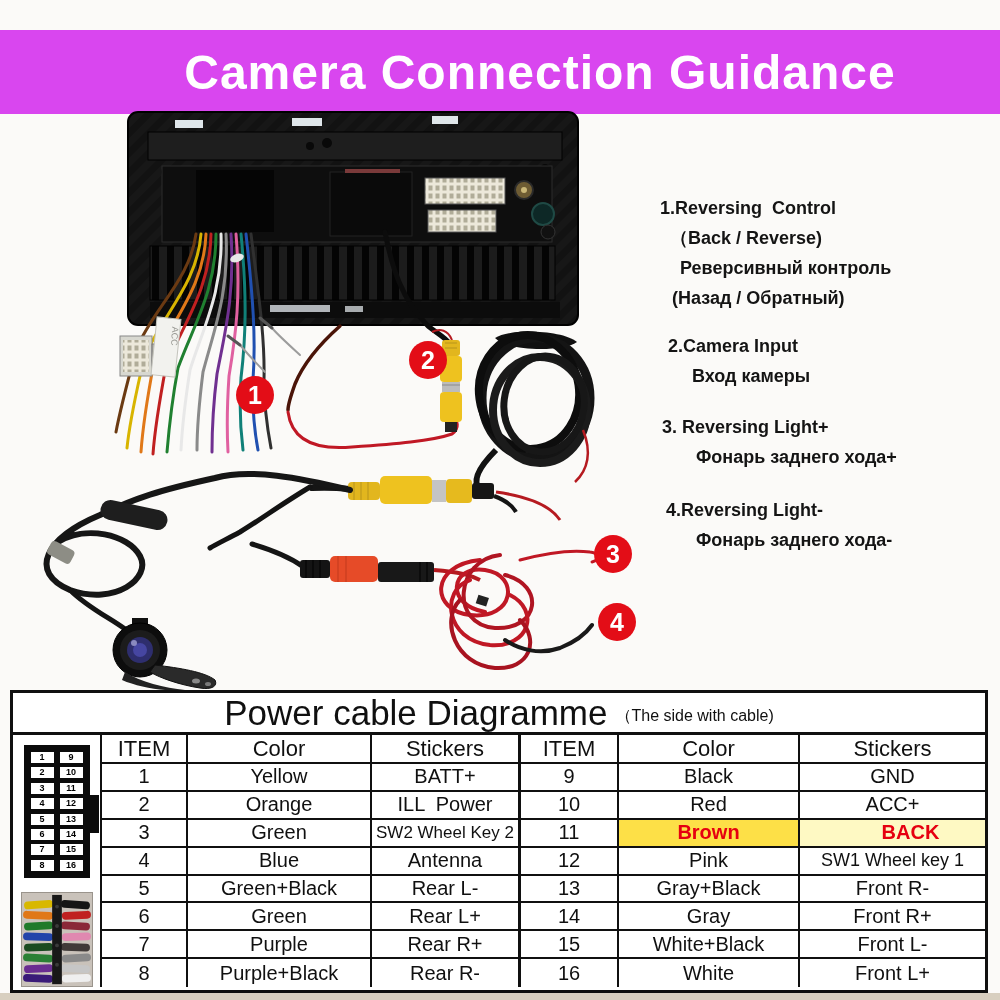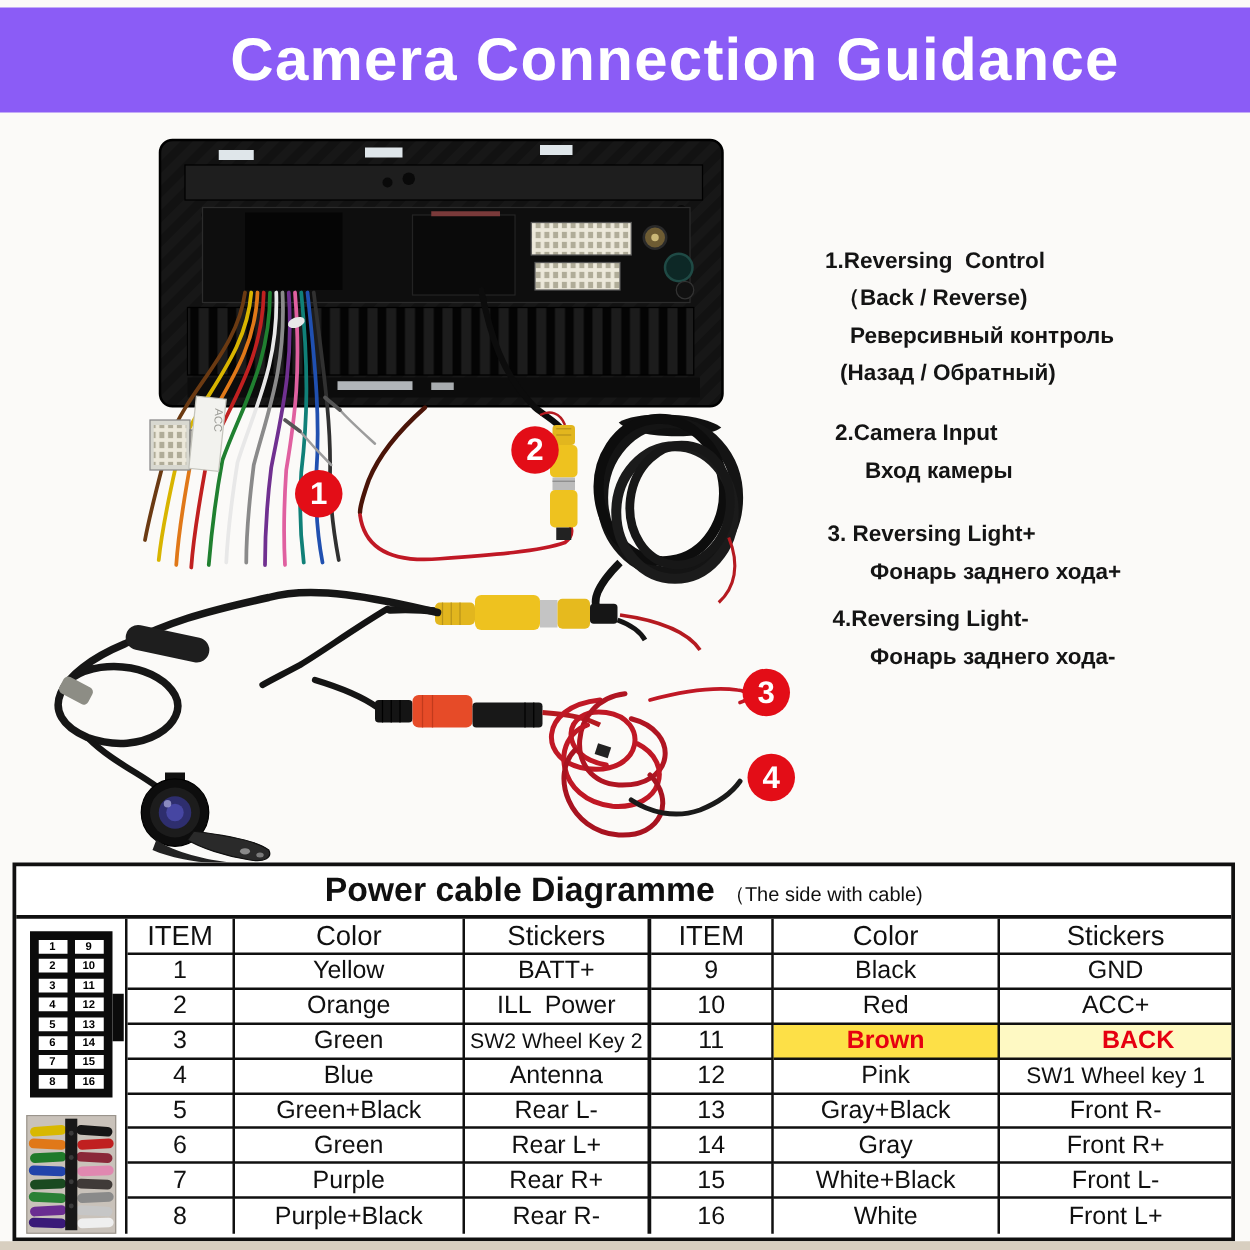--- a/index.html
+++ b/index.html
@@ -19,27 +19,27 @@
   #c1{left:236px;top:376px}
   #c2{left:409px;top:341px}
   #c3{left:594px;top:535px}
   #c4{left:598px;top:603px}
 
   
   .note{position:absolute;left:652px;width:348px}
   #note1{top:193px}
   #note2{top:331px}
   #note3{top:412px}
-  #note4{top:480px}
+  #note4{top:495px}
   .note-line{font-size:18px;font-weight:bold;color:#141414;line-height:30px;white-space:pre}
 
   
   .ptable{position:absolute;left:10px;top:690px;width:978px;height:303px;border:3px solid #101010;background:#fff}
   .ptable-title{height:42px;border-bottom:3px solid #101010;display:flex;align-items:center;justify-content:center;gap:8px}
-  .ptable-title .t1{font-size:27px;font-weight:bold;color:#101010}
+  .ptable-title .t1{font-size:35px;font-weight:normal;color:#101010}
   .ptable-title .t2{font-size:16px;font-weight:normal;color:#101010;padding-top:7px}
   .ptable-body{display:flex;height:252px}
   .conn-col{width:89px;border-right:2px solid #101010;display:flex;flex-direction:column;align-items:center}
   .grid{flex:1;display:grid;grid-template-columns:86fr 184fr 149fr 98fr 181fr 185fr;grid-template-rows:29px repeat(8,1fr)}
   .cell{border-right:2px solid #101010;border-bottom:2px solid #101010;display:flex;align-items:center;justify-content:center;
         font-size:20px;color:#101010;white-space:pre;overflow:hidden}
   .cell.hdr{font-size:22px}
   .cell.b3{border-right:3px solid #101010}
   .grid > .cell:nth-child(6n){border-right:none}
   .grid > .cell:nth-child(n+49){border-bottom:none}
@@ -53,21 +53,21 @@
   .pin{width:23px;height:11px;background:#fff;color:#000;font-size:9px;font-weight:bold;display:flex;align-items:center;justify-content:center;line-height:1}
   .pintab{position:absolute;right:-9px;top:50px;width:9px;height:38px;background:#0b0b0b}
 
   .wirepic{margin-top:14px;width:72px;height:96px;background:#c9c2ba;border:1px solid #9a948c}
 
   .floor{position:absolute;bottom:0;left:0;width:1000px;height:7px;background:#d8cfc0}
 </style>
 </head>
 <body>
 
-<div class="banner" style="background: #8b5cf6;">
+<div class="banner" style="background: #d946ef; margin-top: 24px;">
   <div class="banner-title">Camera Connection Guidance</div>
 </div>
 
 <svg class="scene" viewBox="0 90 648 600">
   <defs>
     <pattern id="hatch" width="14" height="14" patternUnits="userSpaceOnUse" patternTransform="rotate(45)">
       <rect width="14" height="14" fill="#171717"></rect>
         <rect width="7" height="14" fill="#121212"></rect>
     </pattern>
     <pattern id="fins" width="15" height="10" patternUnits="userSpaceOnUse">

